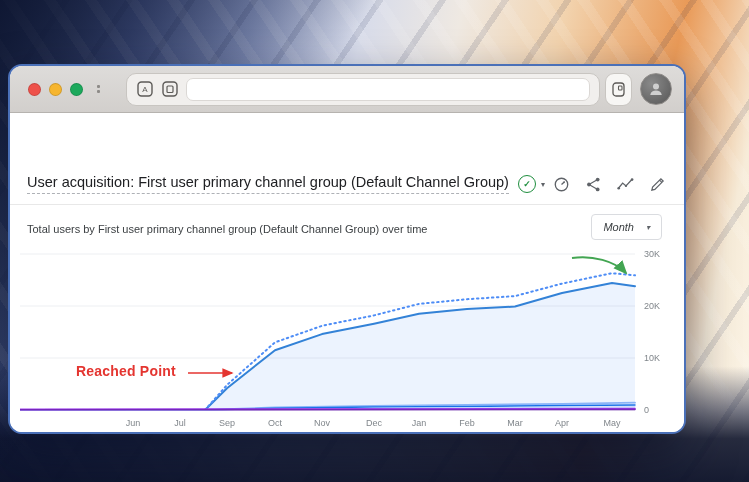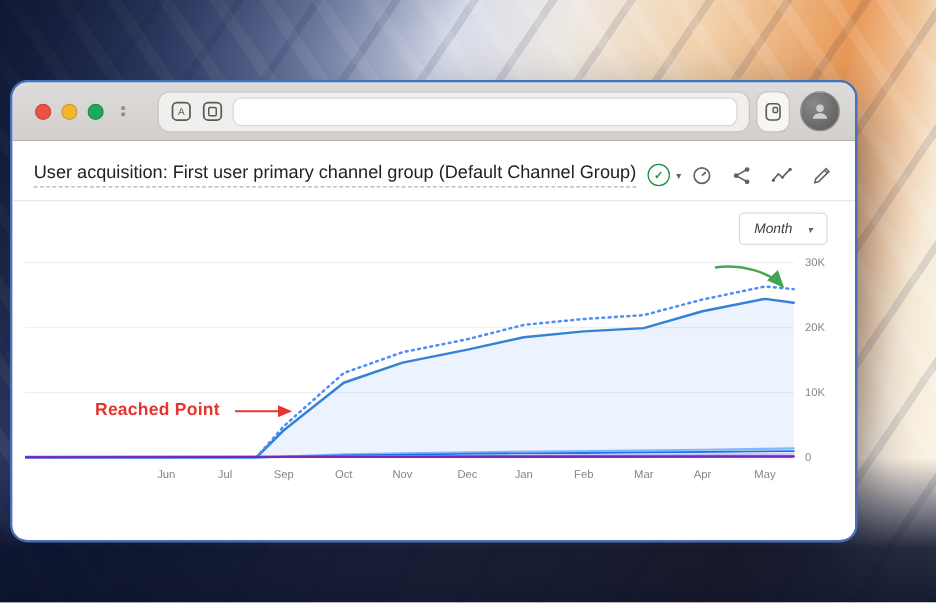--- a/index.html
+++ b/index.html
@@ -29,21 +29,21 @@
     border-radius:10px;height:33px;padding:0 9px;margin-left:26px;box-sizing:border-box;}
   .tb-icon{width:18px;height:18px;color:#5c5a57;flex:0 0 auto;}
   .url{flex:1;height:23px;background:#fff;border-radius:7px;border:1px solid #dbd8d5;outline:none;
     font:11px "Liberation Sans",sans-serif;color:#333;padding:0 8px;box-sizing:border-box;}
   .mini-pill{width:27px;height:33px;background:#f7f6f4;border:1px solid #c8c5c1;border-radius:9px;
     display:flex;align-items:center;justify-content:center;margin-left:5px;box-sizing:border-box;color:#5c5a57;}
   .avatar{width:30px;height:30px;border-radius:50%;margin-left:8px;border:1px solid #908d8a;
     background:radial-gradient(circle at 35% 32%,#8a8a8a,#565656);display:flex;align-items:center;justify-content:center;}
 
   
-  .page{position:relative;height:318px;background:#fff;color:#202124;}
+  .page{position:relative;height:318px;background:#fff;color:#202124;margin-top:44px;}
   .title-row{display:flex;align-items:center;padding:17px 18px 0 17px;}
   .page-title{font-size:14.5px;color:#202124;border-bottom:1px dashed #aeb1b6;padding-bottom:3px;white-space:nowrap;}
   .badge{width:16px;height:16px;border-radius:50%;border:1.5px solid #1e8e3e;color:#1e8e3e;font-size:9px;font-weight:bold;
     display:flex;align-items:center;justify-content:center;margin-left:9px;flex:0 0 auto;}
   .caret{color:#5f6368;font-size:8px;margin-left:5px;}
   .actions{margin-left:auto;display:flex;gap:15px;color:#5f6368;align-items:center;}
   .actions .act{width:17px;height:17px;cursor:pointer;}
   .filter-row{padding:9px 17px 0;}
   .add-filter{display:inline-flex;align-items:center;gap:7px;border:1px solid #dadce0;border-radius:13px;
     padding:3px 11px;font-size:10px;color:#3c4043;background:#fff;cursor:pointer;}
@@ -131,20 +131,21 @@
         <svg class="act" viewBox="0 0 18 18">
           <path d="M3 15 L3.8 11.8 L12.6 3 L15 5.4 L6.2 14.2 Z M11.2 4.4 L13.6 6.8" fill="none" stroke="currentColor" stroke-width="1.3"></path>
         </svg>
       </span>
     </div>
 
 
     <div class="divider"></div>
 
     <div class="card-head">
+      <span class="subtitle">Total users by First user primary channel group (Default Channel Group) over time</span>
       <span class="month-select">
         <span>Month</span>
         <span class="caret">▾</span>
       </span>
     </div>
 
     <div class="chart-wrap">
       <svg id="chart" width="648" height="192" viewBox="0 0 648 192">
         <defs>
           <marker id="ah-g" markerWidth="8" markerHeight="8" refX="6" refY="3" orient="auto">

